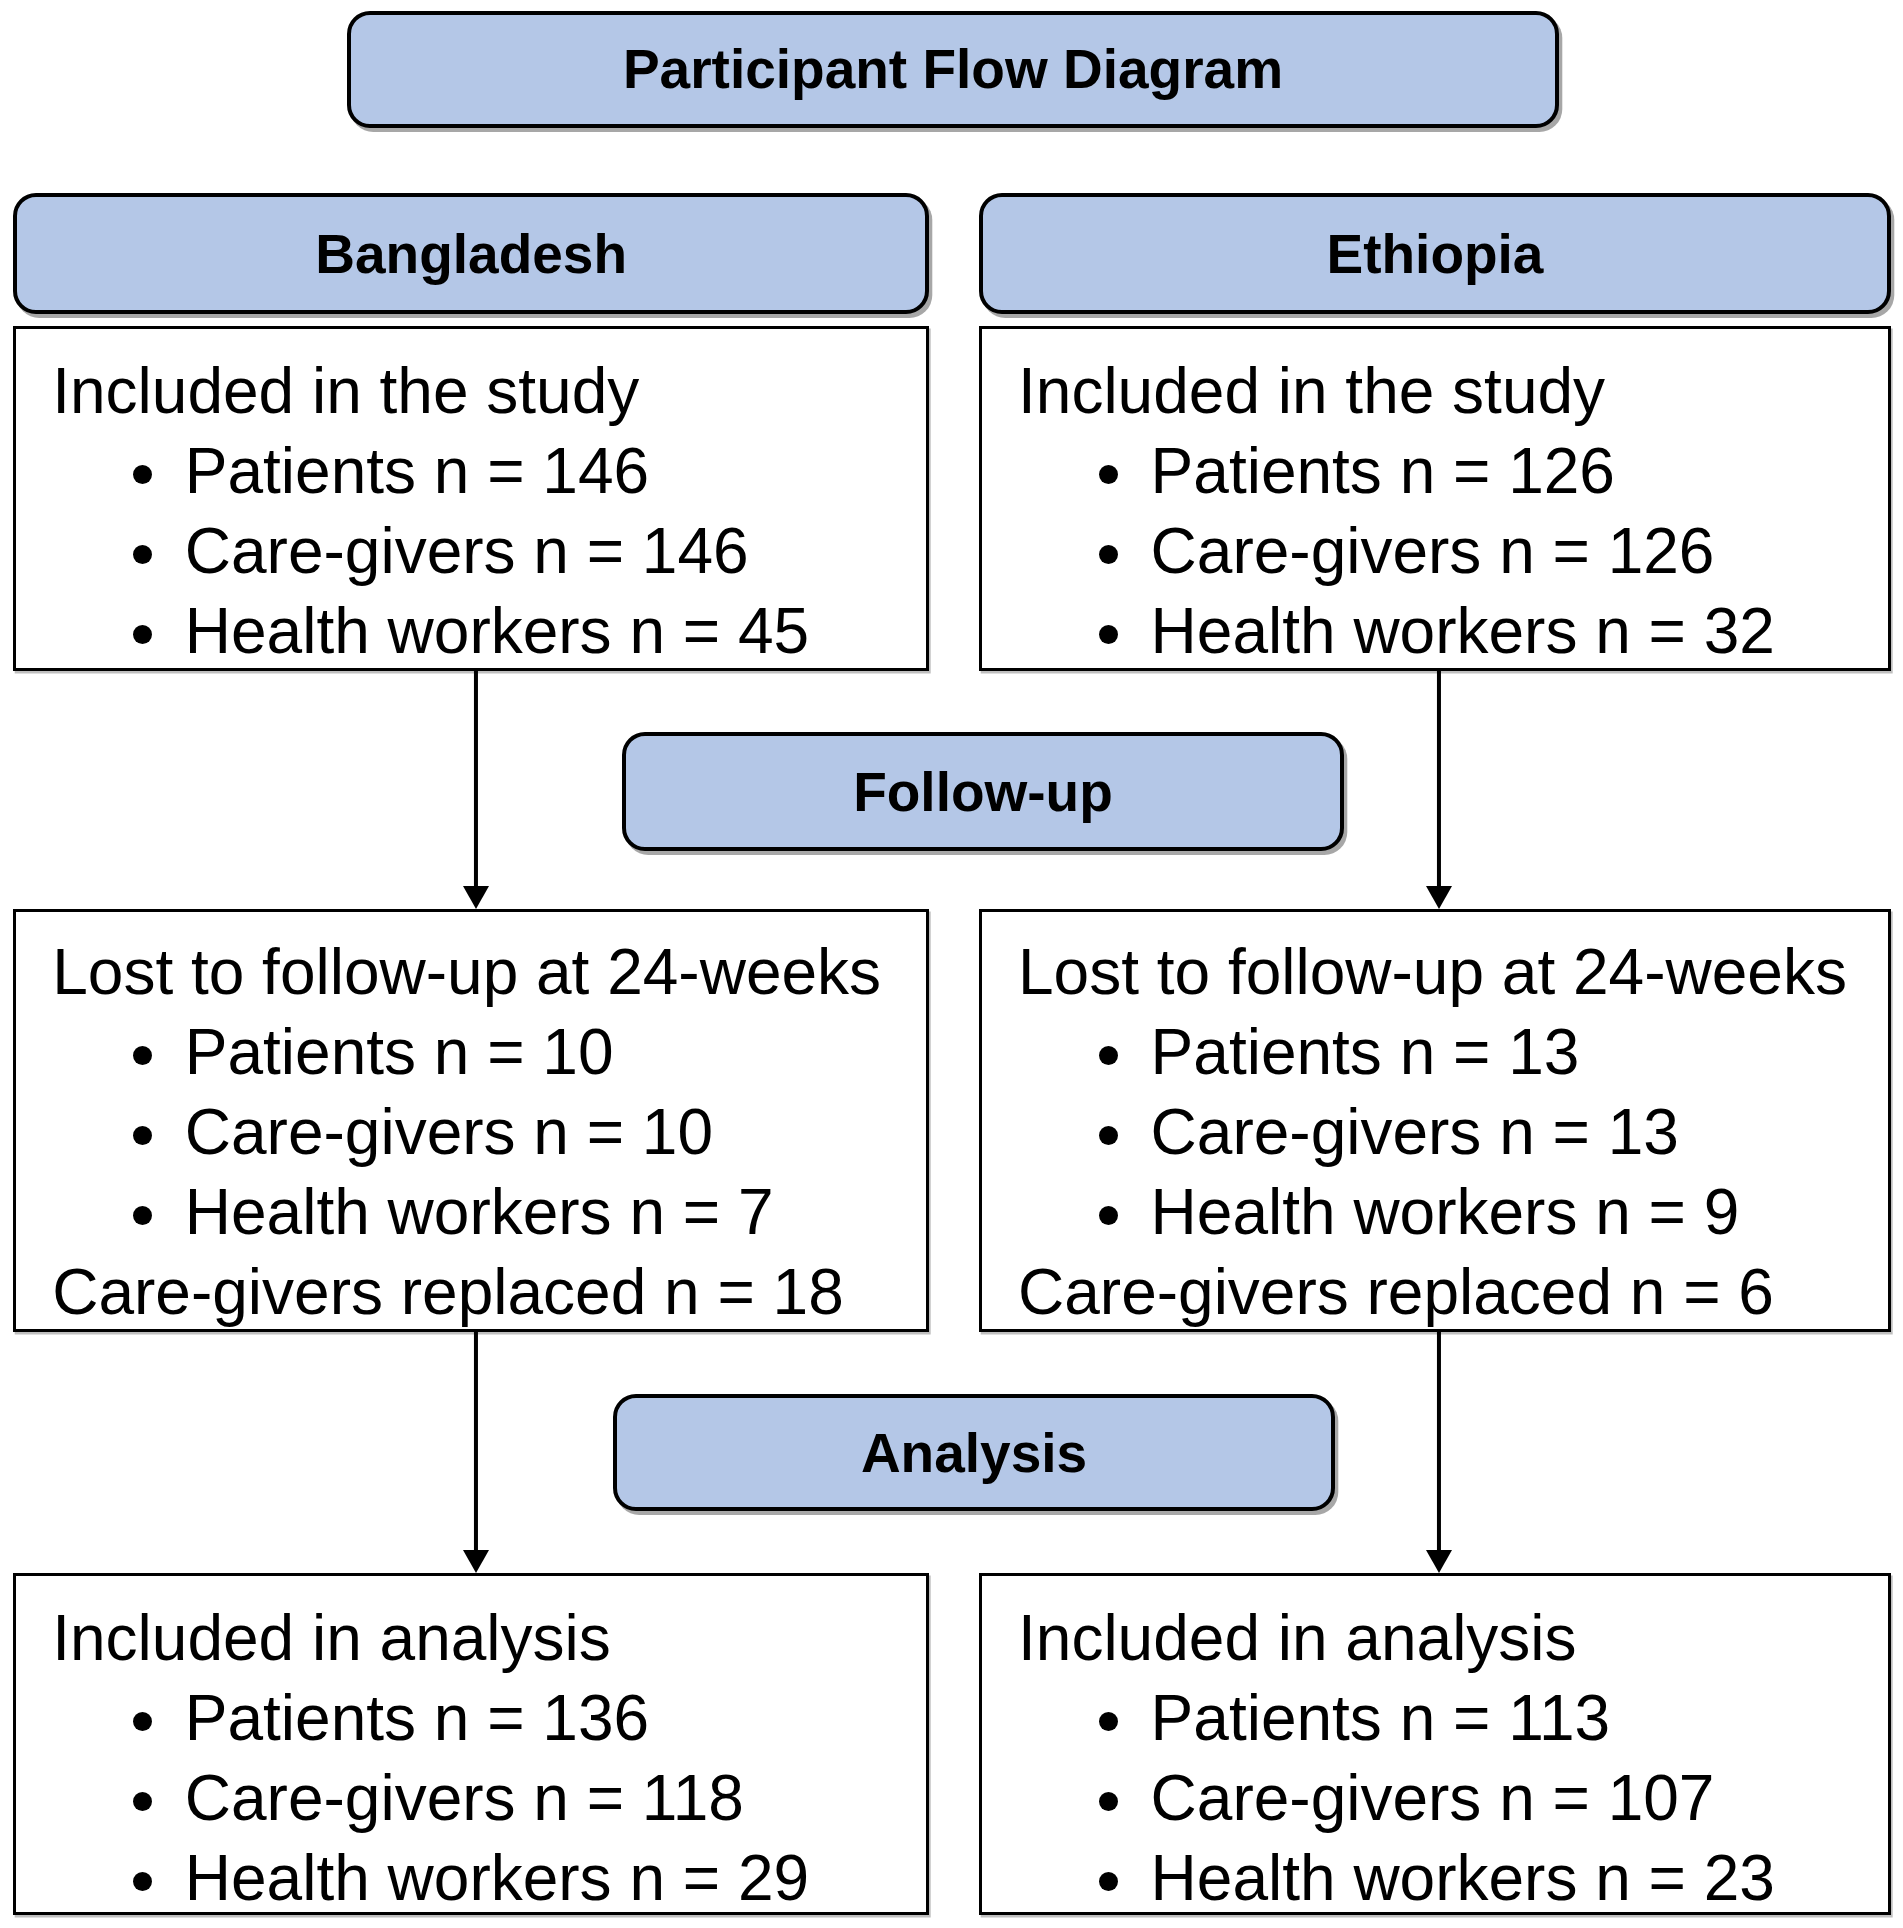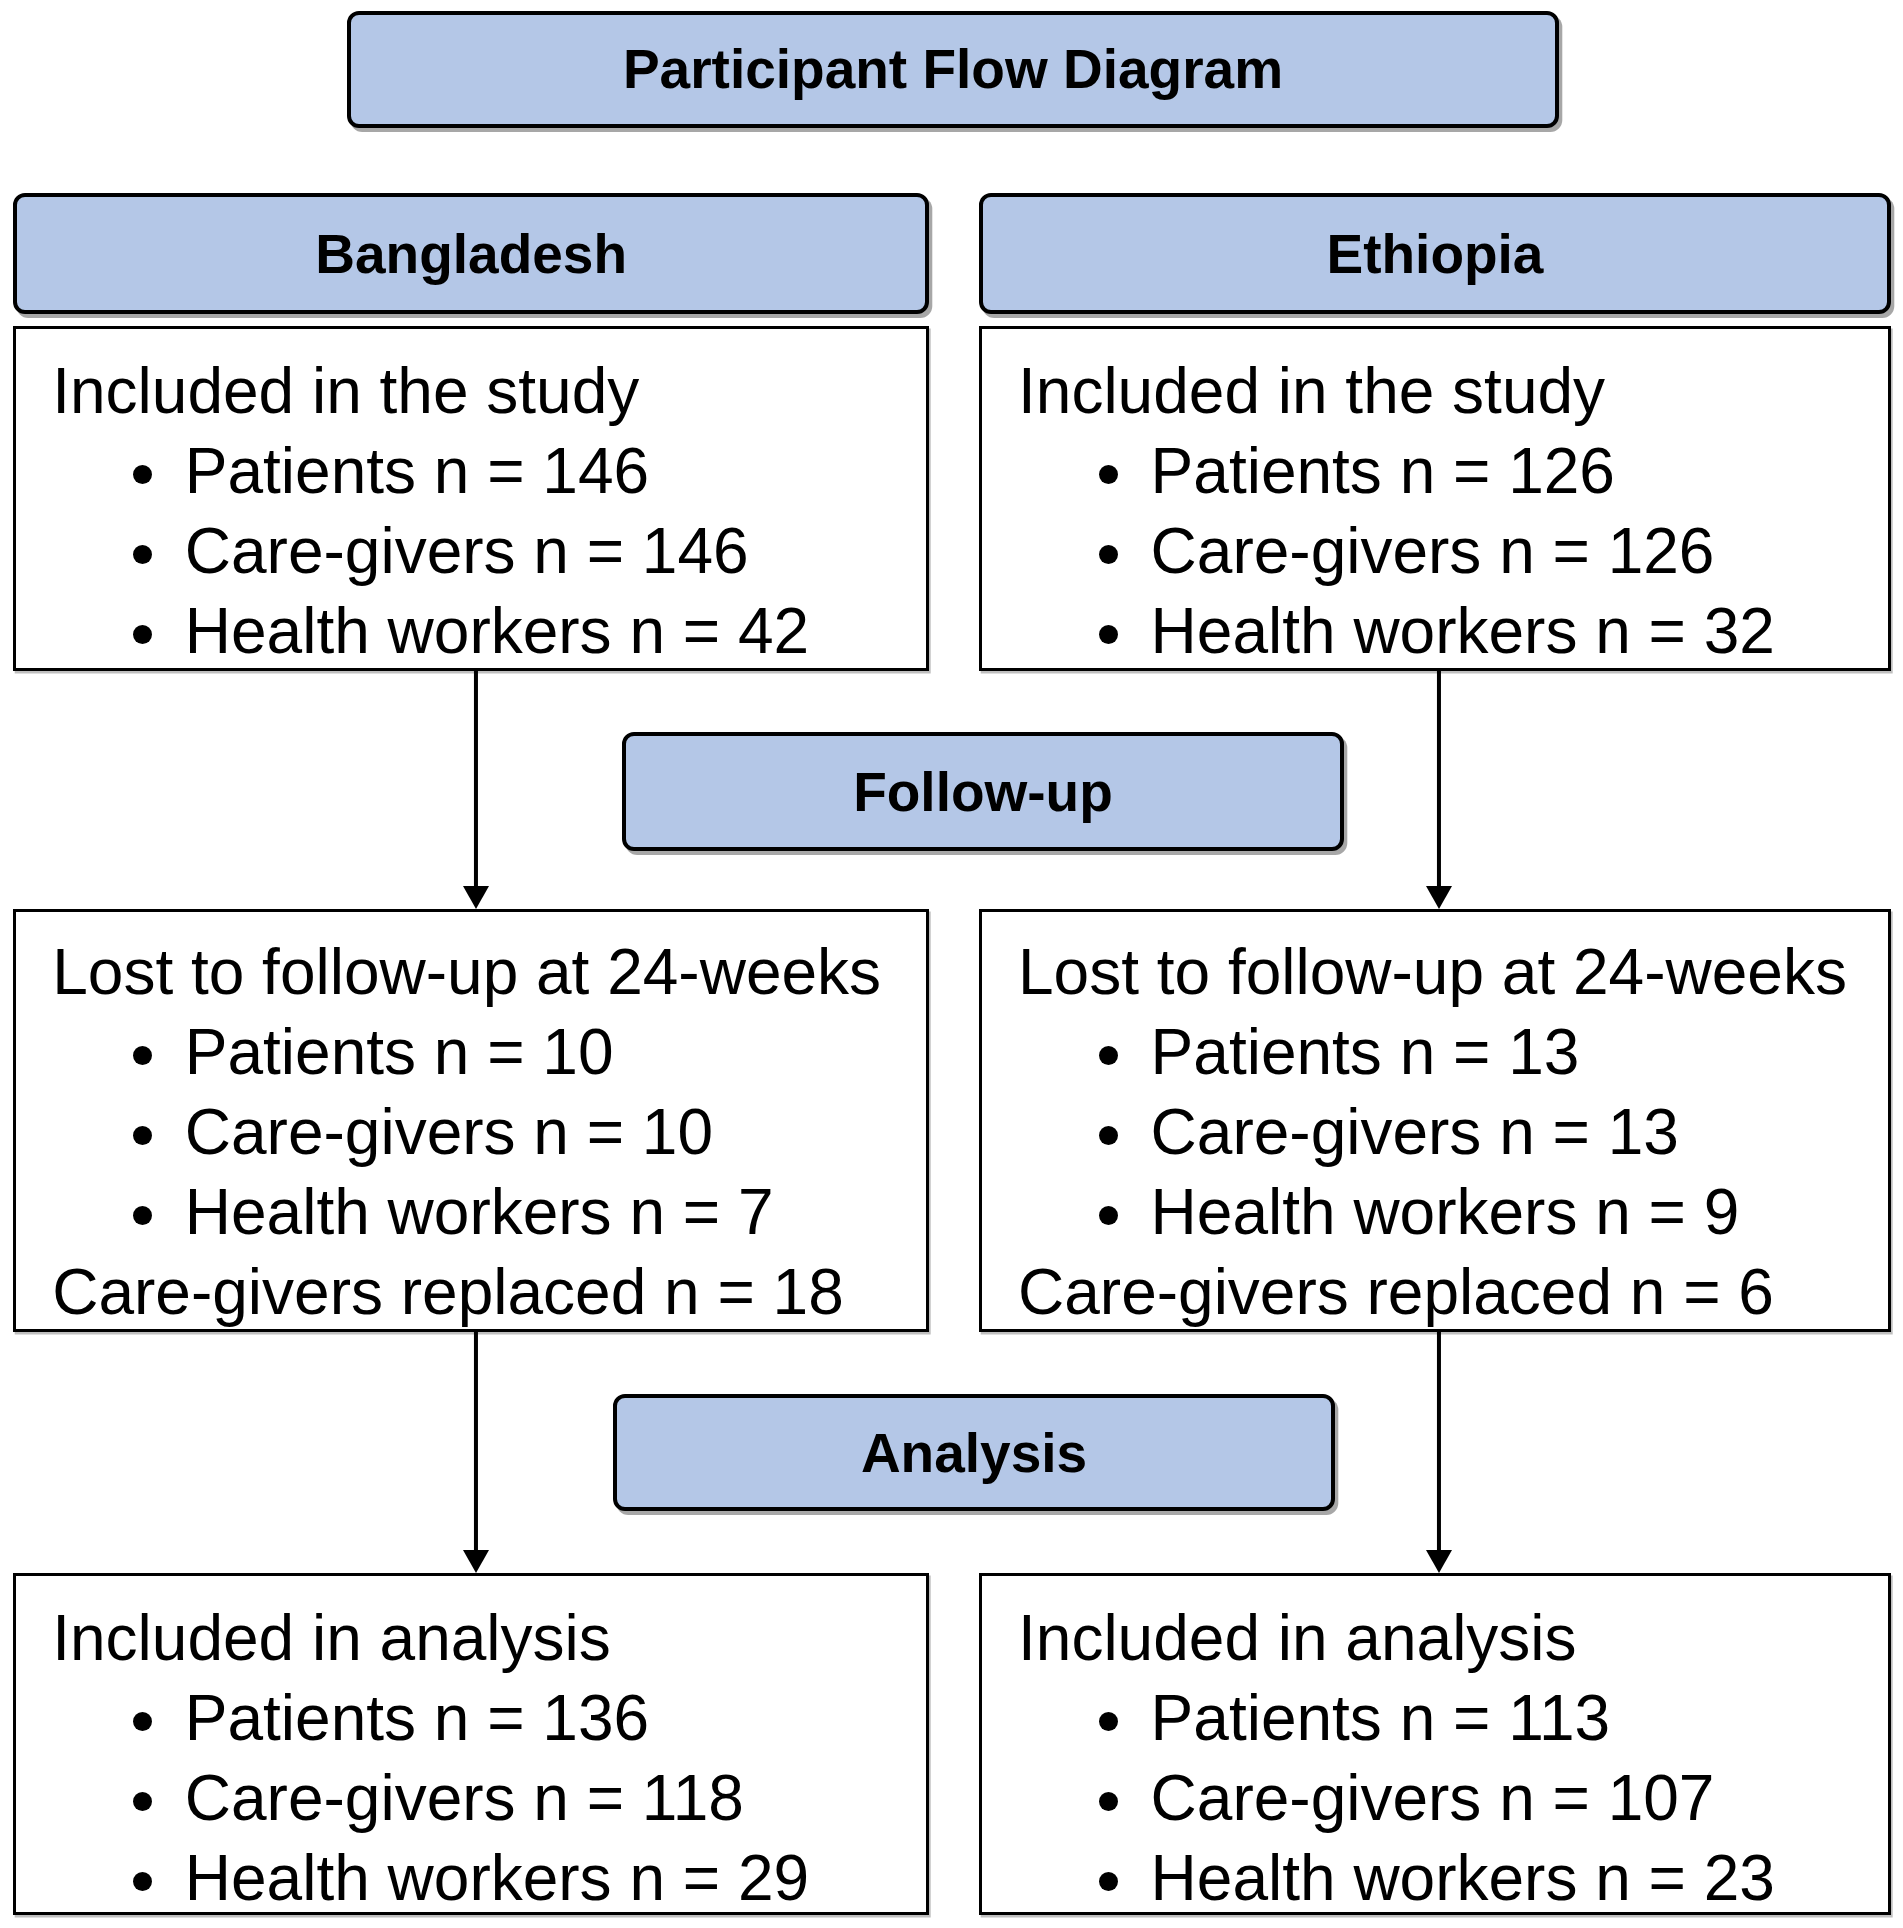--- a/index.html
+++ b/index.html
@@ -19,21 +19,21 @@
     width:1904px;
     height:1928px;
     background:var(--background);
     overflow:hidden;
   }
   
   .bluebox{
     position:absolute;
     background:var(--box-fill);
     border:4.1px solid var(--border);
-    border-radius:12px;
+    border-radius:23px;
     display:flex;
     align-items:center;
     justify-content:center;
     font-weight:bold;
     font-size:55px;
     box-shadow:3.3px 4.1px 0 rgba(60,60,60,0.45);
     text-align:center;
   }
   
   .whitebox{
@@ -102,21 +102,21 @@
   <div class="bluebox" id="title-box">Participant Flow Diagram</div>
 
   <div class="bluebox" id="header-bd">Bangladesh</div>
   <div class="bluebox" id="header-et">Ethiopia</div>
 
   <div class="whitebox" id="bd-included">
     <div class="heading">Included in the study</div>
     <ul>
       <li>Patients n = 146</li>
       <li>Care-givers n = 146</li>
-      <li>Health workers n = 42</li>
+      <li>Health workers n = 45</li>
     </ul>
   </div>
 
   <div class="whitebox" id="et-included">
     <div class="heading">Included in the study</div>
     <ul>
       <li>Patients n = 126</li>
       <li>Care-givers n = 126</li>
       <li>Health workers n = 32</li>
     </ul>

